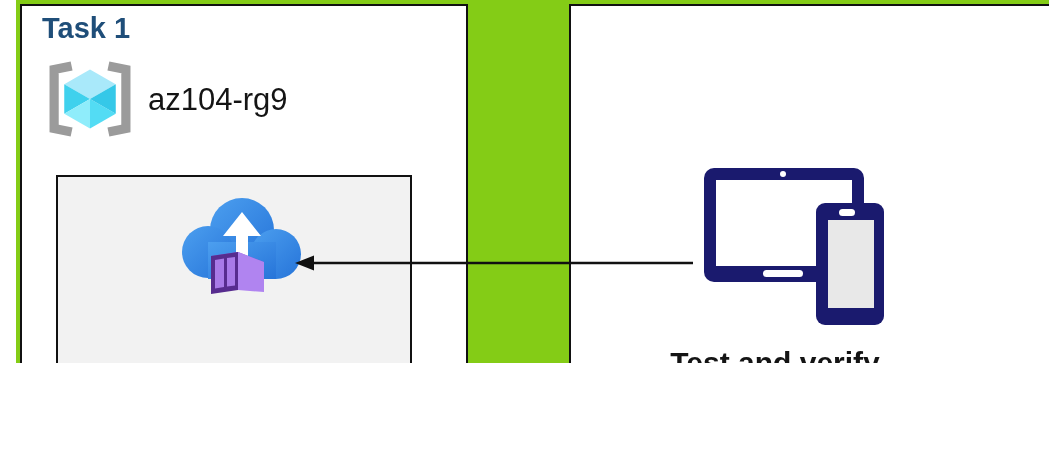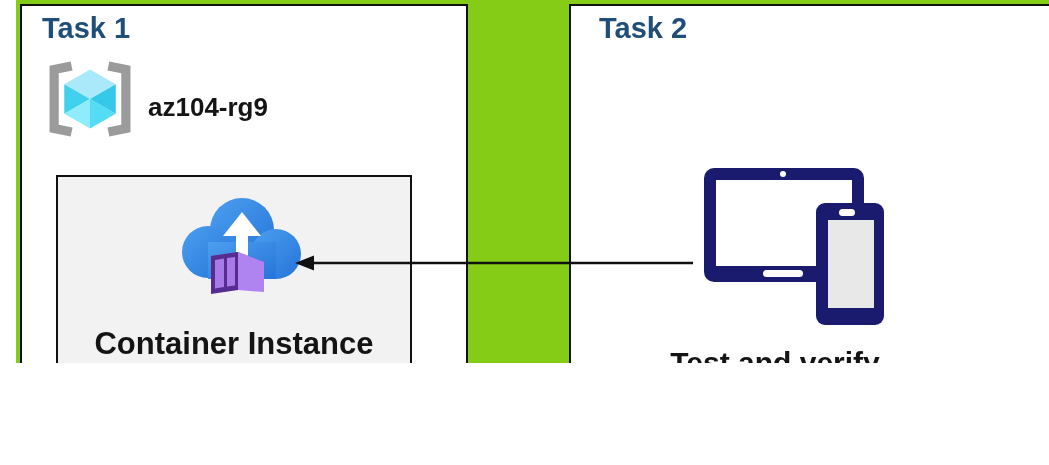--- a/index.html
+++ b/index.html
@@ -23,21 +23,21 @@
   #task2-box{left:553px;top:4px;width:491px;height:456px;}
   .task-title{
     position:absolute;font-size:29px;font-weight:bold;color:var(--heading-blue);
     letter-spacing:0px;white-space:nowrap;
   }
   #task1-title{left:26px;top:12px;}
   #task2-title{left:583px;top:12px;}
   .icon-abs{position:absolute;}
   #rg-icon{left:28px;top:60px;}
   #rg-name{
-    position:absolute;left:132px;top:92px;font-size:26px;font-weight:bold;
+    position:absolute;left:132px;top:82px;font-size:31px;font-weight:normal;
     color:var(--text-black);white-space:nowrap;
   }
   #container-box{
     position:absolute;left:40px;top:175px;width:356px;height:239px;
     background:var(--box-fill);border:2.5px solid var(--border-black);box-sizing:border-box;
   }
   #aci-icon{left:166px;top:192px;}
   #container-label{
     position:absolute;left:40px;top:326px;width:356px;text-align:center;
     font-size:31px;font-weight:bold;color:var(--text-black);white-space:nowrap;
@@ -52,21 +52,20 @@
 </head>
 <body>
 
 <div class="canvas">
 
   <div class="task-box" id="task1-box"></div>
 
   <div class="task-box" id="task2-box"></div>
 
   <div class="task-title" id="task1-title">Task 1</div>
-  <div class="task-title" id="task2-title">Task 2</div>
 
   <div class="icon-abs" id="rg-icon">
     <svg width="92" height="78" viewBox="0 0 100 84">
 
       <path d="M30 6 L11 10 L11 74 L30 78" fill="none" stroke="#9B9B9B" stroke-width="10"></path>
       <path d="M70 6 L89 10 L89 74 L70 78" fill="none" stroke="#9B9B9B" stroke-width="10"></path>
 
       <polygon points="50,10 78,26 50,42 22,26" fill="#A9E9FA"></polygon>
       <polygon points="22,26 50,42 22,58" fill="#3FD1ED"></polygon>
       <polygon points="22,58 50,42 50,74" fill="#8FEDFB"></polygon>
@@ -98,21 +97,20 @@
 
       <g>
         <polygon points="29,64 56,60 82,70 55,74" fill="#8E58D5"></polygon>
         <polygon points="56,60 82,70 82,100 56,98" fill="#B084F0"></polygon>
         <polygon points="29,64 56,60 56,98 29,102" fill="#572C8F"></polygon>
         <polygon points="33,68 42,66.6 42,95 33,96.6" fill="#A87AE8"></polygon>
         <polygon points="45,66.1 53,64.9 53,93.6 45,94.6" fill="#A87AE8"></polygon>
       </g>
     </svg>
   </div>
-  <div id="container-label">Container Instance</div>
 
   <div class="icon-abs" id="devices-icon">
     <svg width="200" height="170" viewBox="0 0 200 170">
 
       <g>
         <rect x="12" y="8" width="160" height="114" rx="10" fill="#1A1A6E"></rect>
         <rect x="24" y="20" width="136" height="86" fill="#FFFFFF"></rect>
         <circle cx="91" cy="14" r="3" fill="#FFFFFF"></circle>
         <rect x="71" y="110" width="40" height="7" rx="3.5" fill="#FFFFFF"></rect>
       </g>

